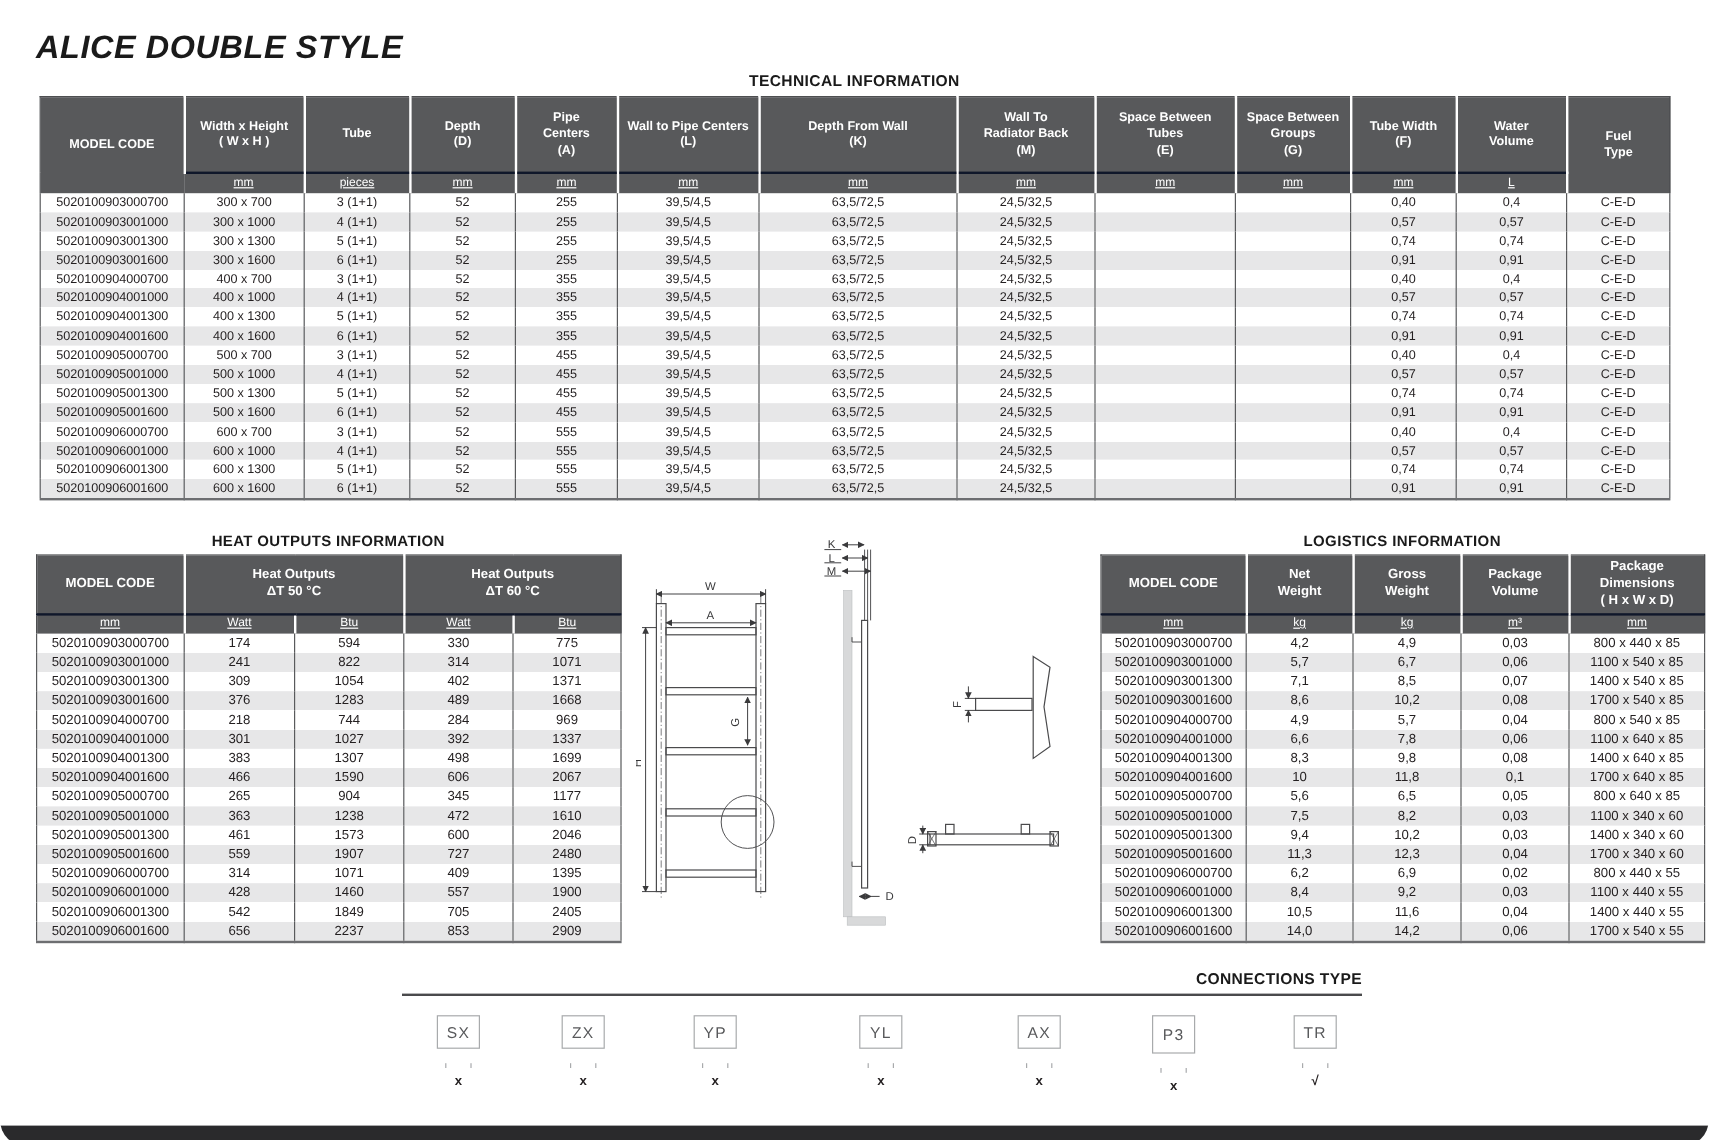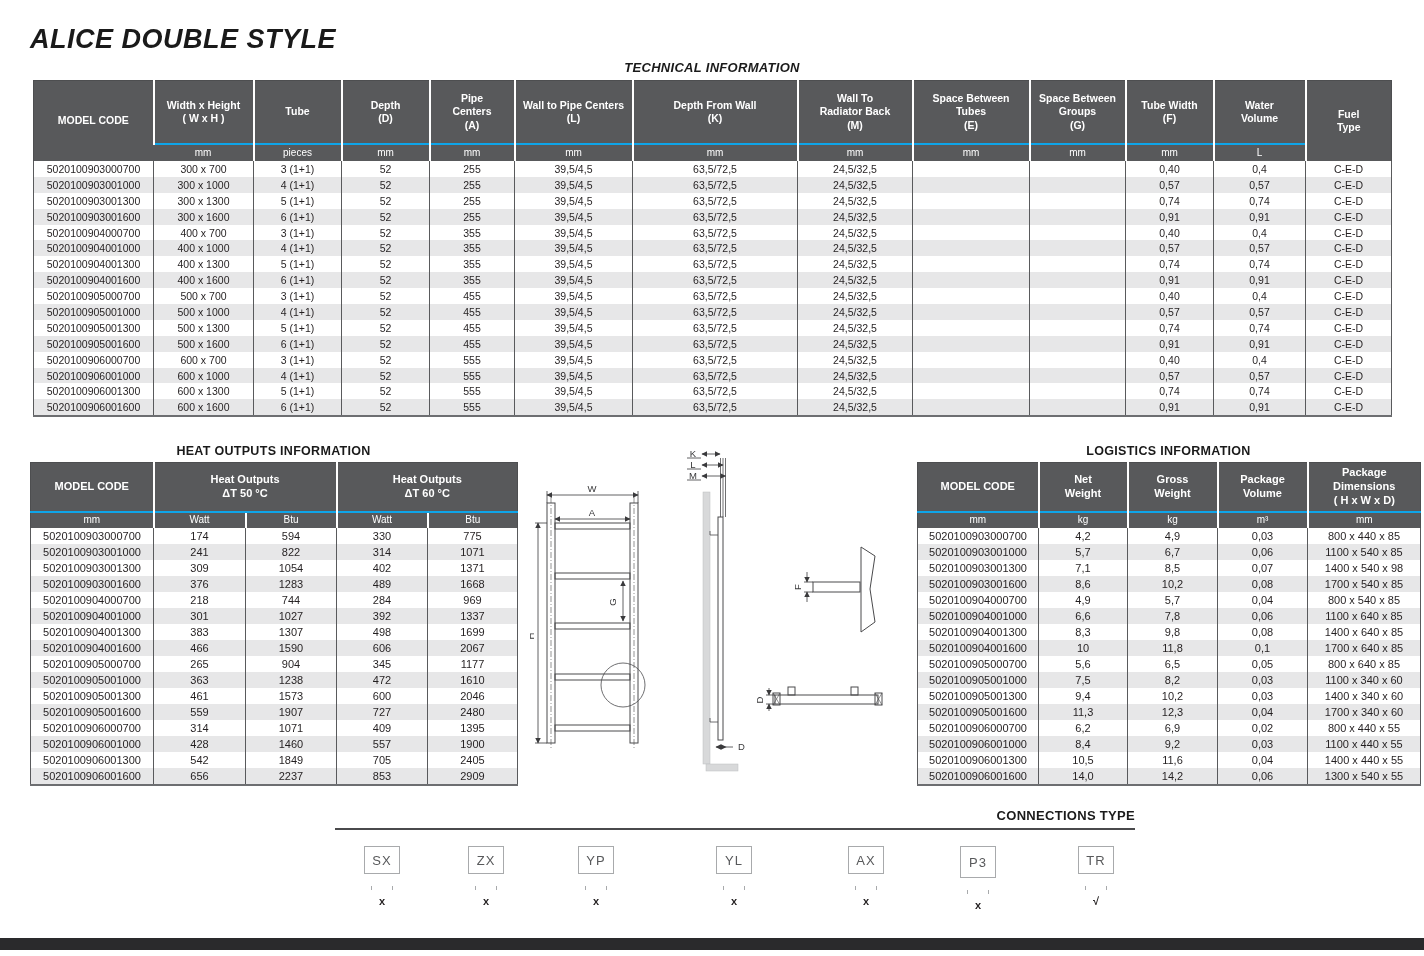--- a/index.html
+++ b/index.html
@@ -1,40 +1,40 @@
 <!DOCTYPE html>
 <html><head>
 <meta charset="utf-8">
 <style>
   html,body { margin:0; padding:0; background:#fff; }
   .sheet {
     position:relative; width:1424px; height:956px; overflow:hidden;
-    background:#ffffff; font-family:"Liberation Sans", sans-serif; color:#231f20;
+    background:#ffffff; font-family:"Liberation Sans", sans-serif; color:#231f20;border-radius:23px;
   }
   .doc-title {
     position:absolute; left:30px; top:24px;
     font-size:27px; font-weight:bold; font-style:italic; letter-spacing:0.5px; color:#1a1a1a;
   }
   .section-heading {
     position:absolute; text-align:center; font-weight:bold; font-size:13px; color:#1a1a1a;
     letter-spacing:0.3px;
   }
-  .h-tech { left:33px; top:60px; width:1358px;font-style:italic; }
+  .h-tech { left:33px; top:60px; width:1358px; }
   .h-heat { left:30px; top:444px; width:487px; font-size:12.5px; }
   .h-log  { left:917px; top:444px; width:503px; font-size:12.5px; }
   .h-conn { left:335px; top:808px; width:800px;text-align:right; }
 
   table.dtable { border-collapse:collapse; table-layout:fixed; position:absolute; background:#fff;
                  border:1px solid #4d4e50; border-bottom:2px solid #6d6e71; }
   table.dtable th {
     background:#58595b; color:#fff; font-weight:bold; font-size:10.5px;
     white-space:pre-line; vertical-align:middle; text-align:center; padding:1px 2px; line-height:1.25;
   }
   table.dtable th + th { border-left:2px solid #fff; }
-  table.dtable tr.units th { border-top:2px solid #0ea5e9; font-weight:normal; font-size:10px; padding:0; }
+  table.dtable tr.units th { border-top:2px solid #0f172a; font-weight:normal; font-size:10px; padding:0;text-decoration:underline; }
   table.dtable td {
     text-align:center; padding:0 2px; border-left:1px solid #595a5c; border-right:1px solid #595a5c;
     overflow:hidden; white-space:nowrap;
   }
   table.dtable tbody tr:nth-child(even) { background:#e7e7e8; }
 
   .tech-table { left:33px; top:80px; width:1358px; }
   .tech-table thead tr:first-child th { height:60px; }
   .tech-table tr.units th { height:16px; }
   .tech-table td { height:15.9px; font-size:10.5px; }
@@ -565,21 +565,21 @@
           <td>5,7</td>
           <td>6,7</td>
           <td>0,06</td>
           <td>1100 x 540 x 85</td>
         </tr>
         <tr>
           <td>5020100903001300</td>
           <td>7,1</td>
           <td>8,5</td>
           <td>0,07</td>
-          <td>1400 x 540 x 98</td>
+          <td>1400 x 540 x 85</td>
         </tr>
         <tr>
           <td>5020100903001600</td>
           <td>8,6</td>
           <td>10,2</td>
           <td>0,08</td>
           <td>1700 x 540 x 85</td>
         </tr>
         <tr>
           <td>5020100904000700</td>
@@ -656,21 +656,21 @@
           <td>10,5</td>
           <td>11,6</td>
           <td>0,04</td>
           <td>1400 x 440 x 55</td>
         </tr>
         <tr>
           <td>5020100906001600</td>
           <td>14,0</td>
           <td>14,2</td>
           <td>0,06</td>
-          <td>1300 x 540 x 55</td>
+          <td>1700 x 540 x 55</td>
         </tr>
       </tbody>
   </table>
 
   <svg class="diagram" width="390" height="355" viewBox="0 0 390 355">
     <defs>
       <marker id="arr" viewBox="0 0 10 10" refX="9" refY="5" markerWidth="7" markerHeight="7" orient="auto-start-reverse">
         <path d="M0,0 L10,5 L0,10 z" fill="#3a3a3c"></path>
       </marker>
     </defs>

